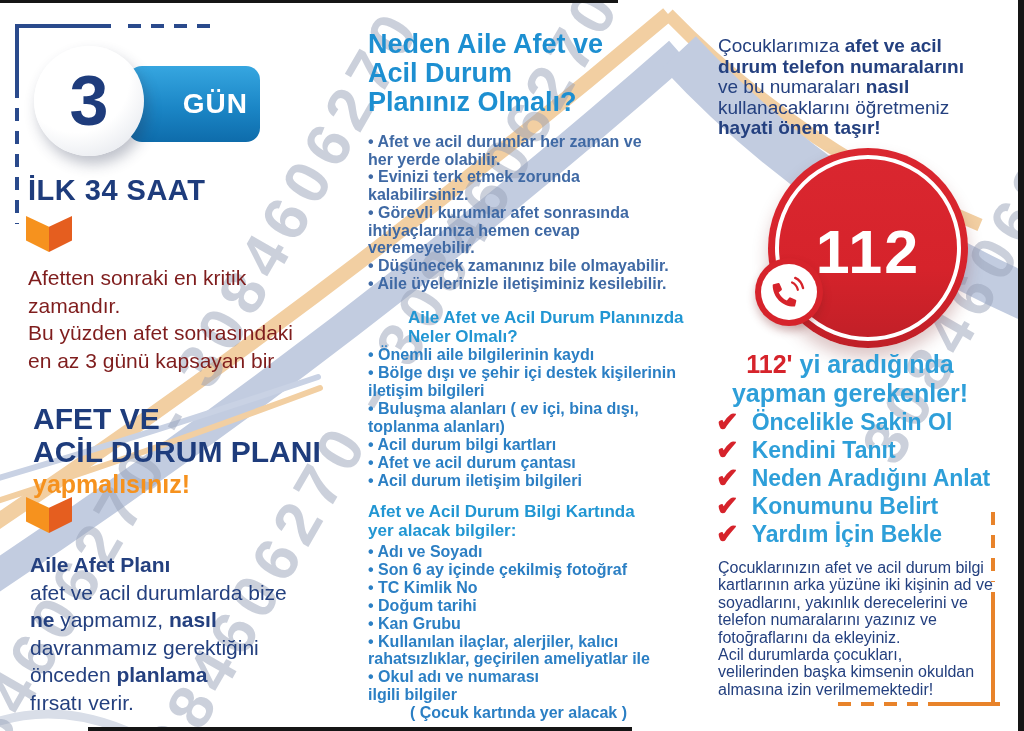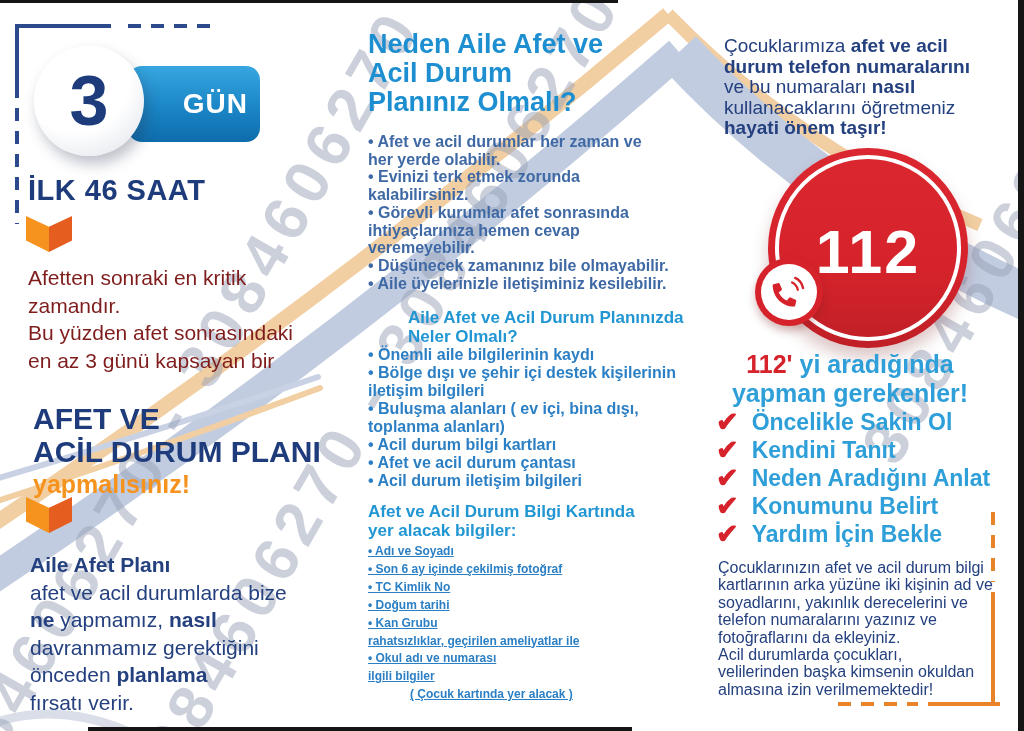--- a/index.html
+++ b/index.html
@@ -40,24 +40,24 @@
   .plan-title{left:33px;top:402px;color:#1e3c7c;font-size:30px;line-height:33px;font-weight:700;}
   .plan-sub{color:#f6921e;font-size:25px;font-weight:700;line-height:33px;}
   .family{left:30px;top:551px;font-size:21px;line-height:27.5px;color:#24407f;}
   
   .mid-heading{left:368px;top:30px;font-size:27px;line-height:29px;font-weight:700;color:#1d8fd1;}
   .why-list{left:368px;top:133px;font-size:16px;line-height:17.7px;font-weight:700;color:#3f69a4;}
   .sec-heading{font-size:17px;line-height:18.5px;font-weight:700;color:#2196d3;}
   .what-heading{left:388px;top:309px;margin-left:20px;}
   .what-list{left:368px;top:346px;font-size:16px;line-height:18px;font-weight:700;color:#2b7fc4;}
   .card-heading{left:368px;top:503px;}
-  .card-list{left:368px;top:543px;font-size:12px;line-height:17.9px;font-weight:700;color:#2b7fc4;text-decoration:underline;}
+  .card-list{left:368px;top:543px;font-size:16px;line-height:17.9px;font-weight:700;color:#2b7fc4;}
   .card-list .line:last-child{padding-left:42px;}
   
-  .teach{left:718px;top:36px;font-size:19px;line-height:20.5px;color:#24407f;margin-left:6px;}
+  .teach{left:718px;top:36px;font-size:19px;line-height:20.5px;color:#24407f;}
   .big-badge{left:768px;top:148px;width:200px;height:200px;border-radius:50%;
     background:linear-gradient(180deg,#da2730 0%,#d6232b 60%,#bf1f27 100%);
     box-shadow:0 10px 16px rgba(120,30,30,.25);}
   .big-ring{position:absolute;left:7px;top:7px;right:7px;bottom:7px;border:4px solid #fff;border-radius:50%;}
   .big-num{position:absolute;left:0;top:4px;width:100%;height:100%;display:flex;align-items:center;justify-content:center;
     color:#fff;font-size:61px;font-weight:700;letter-spacing:2px;}
   .small-badge{left:755px;top:258px;width:68px;height:68px;border-radius:50%;background:#d6232b;
     box-shadow:0 5px 9px rgba(120,30,30,.3);}
   .small-inner{position:absolute;left:6px;top:6px;right:6px;bottom:6px;background:#fff;border-radius:50%;
     display:flex;align-items:center;justify-content:center;}
@@ -105,21 +105,21 @@
     <div class="abs or" style="left:928px;top:702px;width:72px;height:4px;"></div>
     <div class="abs dash-h-or" style="left:838px;top:702px;width:80px;"></div>
     <div class="abs dash-v-or" style="left:991px;top:512px;height:70px;"></div>
 
     <div class="abs gun-badge">
       <span>GÜN</span>
     </div>
     <div class="abs circle3">
       <span>3</span>
     </div>
-    <div class="abs ilk-title">İLK 46 SAAT</div>
+    <div class="abs ilk-title">İLK 34 SAAT</div>
 
     <div class="abs bookmark" style="left:26px;top:216px;">
       <span class="bm-l"></span>
       <span class="bm-r"></span>
     </div>
 
     <div class="abs intro">
         <div class="line">Afetten sonraki en kritik</div>
         <div class="line">zamandır.</div>
         <div class="line">Bu yüzden afet sonrasındaki</div>
@@ -184,20 +184,21 @@
         <div class="line">Afet ve Acil Durum Bilgi Kartında</div>
         <div class="line">yer alacak bilgiler:</div>
       </div>
 
     <div class="abs card-list">
         <div class="line">• Adı ve Soyadı</div>
         <div class="line">• Son 6 ay içinde çekilmiş fotoğraf</div>
         <div class="line">• TC Kimlik No</div>
         <div class="line">• Doğum tarihi</div>
         <div class="line">• Kan Grubu</div>
+        <div class="line">• Kullanılan ilaçlar, alerjiler, kalıcı</div>
         <div class="line">rahatsızlıklar, geçirilen ameliyatlar ile</div>
         <div class="line">• Okul adı ve numarası</div>
         <div class="line">ilgili bilgiler</div>
         <div class="line">( Çocuk kartında yer alacak )</div>
       </div>
 
     <div class="abs teach">
         <div class="line"><span>Çocuklarımıza </span><span class="b">afet ve acil</span></div>
         <div class="line"><span class="b">durum telefon numaralarını</span></div>
         <div class="line"><span>ve bu numaraları </span><span class="b">nasıl</span></div>

